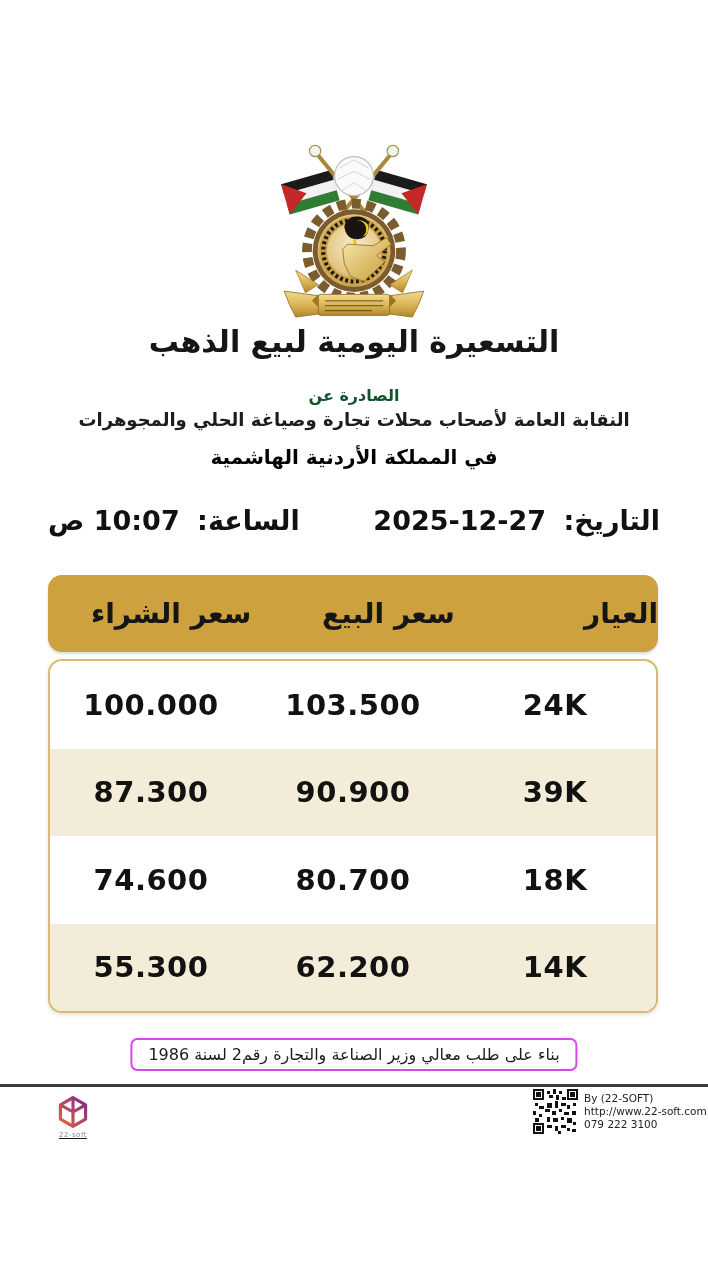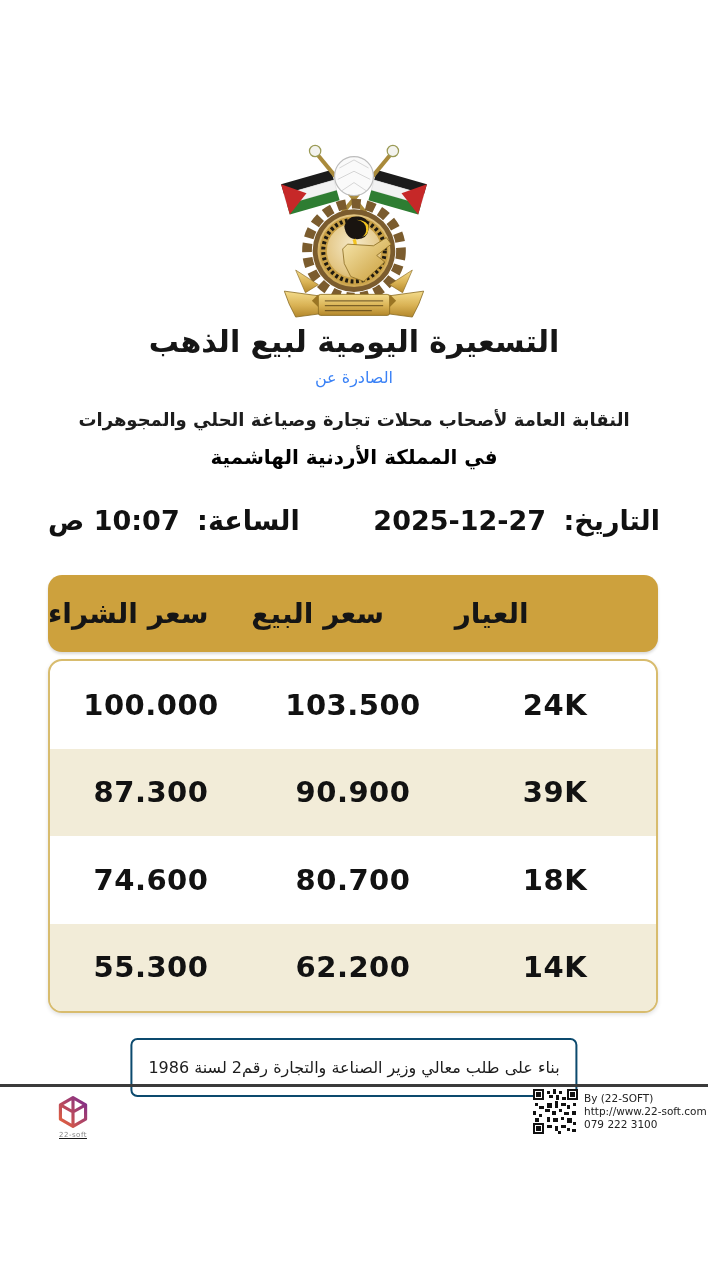--- a/index.html
+++ b/index.html
@@ -15,22 +15,22 @@
 
   
   .emblem { position: absolute; top: 142px; left: 50%; transform: translateX(-50%); }
 
   
   .title {
     position: absolute; top: 324px; left: 0; width: 100%;
     font-size: 30px; font-weight: 700; text-align: center; color: #161616;
   }
   .sub1 {
-    position: absolute; top: 368px; left: 0; width: 100%;
-    font-size: 16px; font-weight: 400; text-align: center; color: #3b82f6;
+    position: absolute; top: 386px; left: 0; width: 100%;
+    font-size: 16px; font-weight: 700; text-align: center; color: #14532d;
   }
   .sub2 {
     position: absolute; top: 409px; left: 0; width: 100%;
     font-size: 18px; font-weight: 600; text-align: center; color: #1d1d1d;
   }
   .sub3 {
     position: absolute; top: 445px; left: 0; width: 100%;
     font-size: 20px; font-weight: 600; text-align: center; color: #000000;
   }
 
@@ -48,21 +48,21 @@
   .thead {
     position: absolute; top: 575px; left: 48px; width: 610px; height: 77px;
     background: #CDA13D;
     border-radius: 14px;
     display: grid; grid-template-columns: 1fr 1fr 1fr;
     align-items: center;
     direction: rtl;
     box-shadow: 0 2px 3px rgba(0,0,0,0.15);
   }
   .thead .th {
-    text-align: left; font-size: 28px; font-weight: 700; color: #151515;
+    text-align: right; font-size: 28px; font-weight: 700; color: #151515;
   }
   .tbody {
     position: absolute; top: 659px; left: 48px; width: 610px; height: 354px;
     border: 2px solid #D8BC6E;
     border-radius: 14px;
     overflow: hidden;
     box-sizing: border-box;
     background: #fff;
     box-shadow: 0 2px 4px rgba(0,0,0,0.12);
   }
@@ -74,22 +74,22 @@
   }
   .trow.alt { background: #F2ECD8; }
   .trow .td {
     text-align: center; font-size: 29px; font-weight: 700; color: #121212;
     letter-spacing: 0.5px;
   }
 
   
   .note {
     position: absolute; top: 1038px; left: 50%; transform: translateX(-50%);
-    border: 2px solid #0c4a6e; border-radius: 7px;
-    padding: 18px 16px;
+    border: 2px solid #d946ef; border-radius: 7px;
+    padding: 5px 16px;
     font-size: 16px; font-weight: 500; color: #1c1c1c;
     direction: rtl; white-space: nowrap;
     background: #fff;
   }
 
   
   .divider {
     position: absolute; top: 1084px; left: 0; width: 708px; height: 3px;
     background: #3b3b3b;
   }

